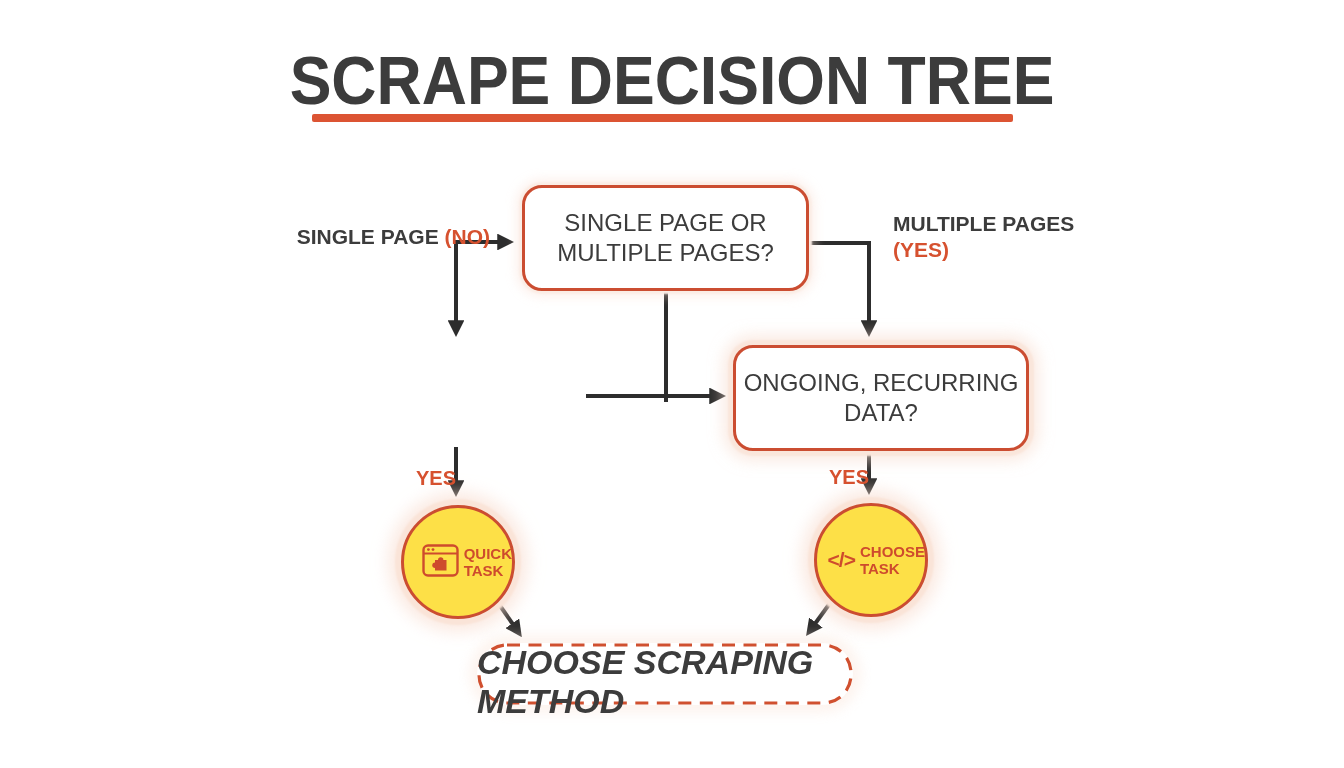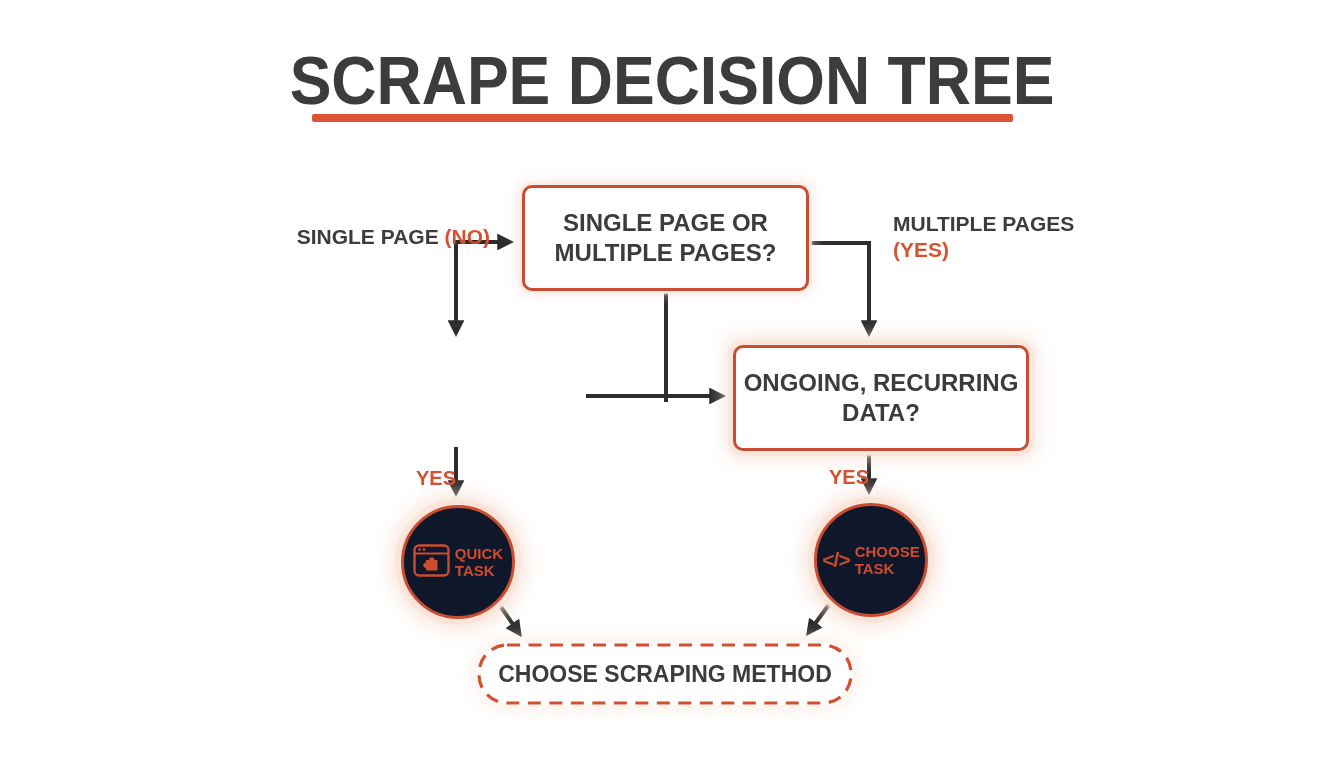--- a/index.html
+++ b/index.html
@@ -11,22 +11,22 @@
          font-size:68px;line-height:68px;font-weight:bold;color:#3C3C3C;
          letter-spacing:0px;transform:scaleX(0.92);white-space:nowrap;}
   .title-underline{position:absolute;left:312px;top:114px;width:701px;height:8px;
          background:#DC5433;border-radius:2px;}
 
   
   .connectors{position:absolute;left:0;top:0;width:1344px;height:768px;z-index:1;}
 
   
   .node{position:absolute;z-index:2;background:#ffffff;border:3px solid #CB4D31;
-        border-radius:10px;display:flex;flex-direction:column;align-items:center;
-        justify-content:center;text-align:center;font-weight:bold;color:#3C3C3C;
+        border-radius:20px;display:flex;flex-direction:column;align-items:center;
+        justify-content:center;text-align:center;font-weight:normal;color:#3C3C3C;
         font-size:24px;line-height:30px;
         box-shadow:0 0 2px 5px #FAE6DB, 0 0 14px 11px rgba(248,222,209,0.55);}
   .node-root{left:522px;top:185px;width:281px;height:100px;
         box-shadow:0 0 2px 3px #FBEDE5, 0 0 10px 7px rgba(248,222,209,0.35);}
   .node-quick{left:303px;top:345px;width:280px;height:100px;}
   .node-ongoing{left:733px;top:345px;width:290px;height:100px;}
 
   
   .branch-label{position:absolute;z-index:3;font-size:21px;line-height:26px;
         font-weight:bold;color:#3C3C3C;}
@@ -35,33 +35,33 @@
   .answer{color:#D6512F;}
   .branch-right .answer{display:block;}
 
   .yes-label{position:absolute;z-index:3;width:80px;
         font-size:20px;font-weight:bold;color:#D6512F;}
   .yes-left{left:416px;top:467px;}
   .yes-right{left:829px;top:466px;}
 
   
   .task-circle{position:absolute;z-index:2;width:114px;height:114px;border-radius:50%;
-        border:3.5px solid #CB4D31;background:#0f172a;display:flex;align-items:center;
-        justify-content:center;gap:5px;box-sizing:border-box;
+        border:3.5px solid #CB4D31;background:#fde047;display:flex;align-items:center;
+        justify-content:flex-end;gap:5px;box-sizing:border-box;
         box-shadow:0 0 2px 6px #FAE4D8, 0 0 16px 13px rgba(248,220,206,0.6);}
   .task-left{left:401px;top:505px;}
   .task-right{left:814px;top:503px;}
   .task-label{font-size:15px;line-height:17px;font-weight:bold;color:#CE4B2D;text-align:left;}
   .code-glyph{font-size:21px;font-weight:bold;color:#CE4B2D;letter-spacing:-1px;}
 
   
   .result{position:absolute;z-index:2;left:477px;top:643px;width:376px;height:62px;
-        display:flex;align-items:center;justify-content:center;border-radius:31px;
-        font-size:23px;font-weight:bold;color:#3C3C3C;
-        box-shadow:0 0 12px 8px rgba(250,230,220,0.45);}
+        display:flex;align-items:flex-start;justify-content:center;border-radius:31px;
+        font-size:34px;font-weight:bold;color:#3C3C3C;
+        box-shadow:0 0 12px 8px rgba(250,230,220,0.45);font-style:italic;}
   .result-border{position:absolute;left:0;top:0;width:376px;height:62px;}
   .result-text{position:relative;}
 </style>
 </head>
 <body>
 
 <div class="canvas">
 
   <h1 class="title">SCRAPE DECISION TREE</h1>
   <div class="title-underline"></div>

